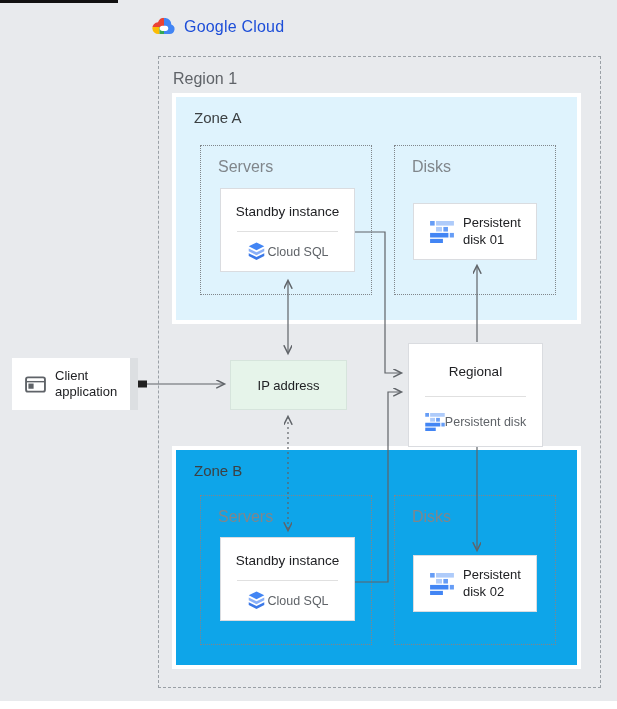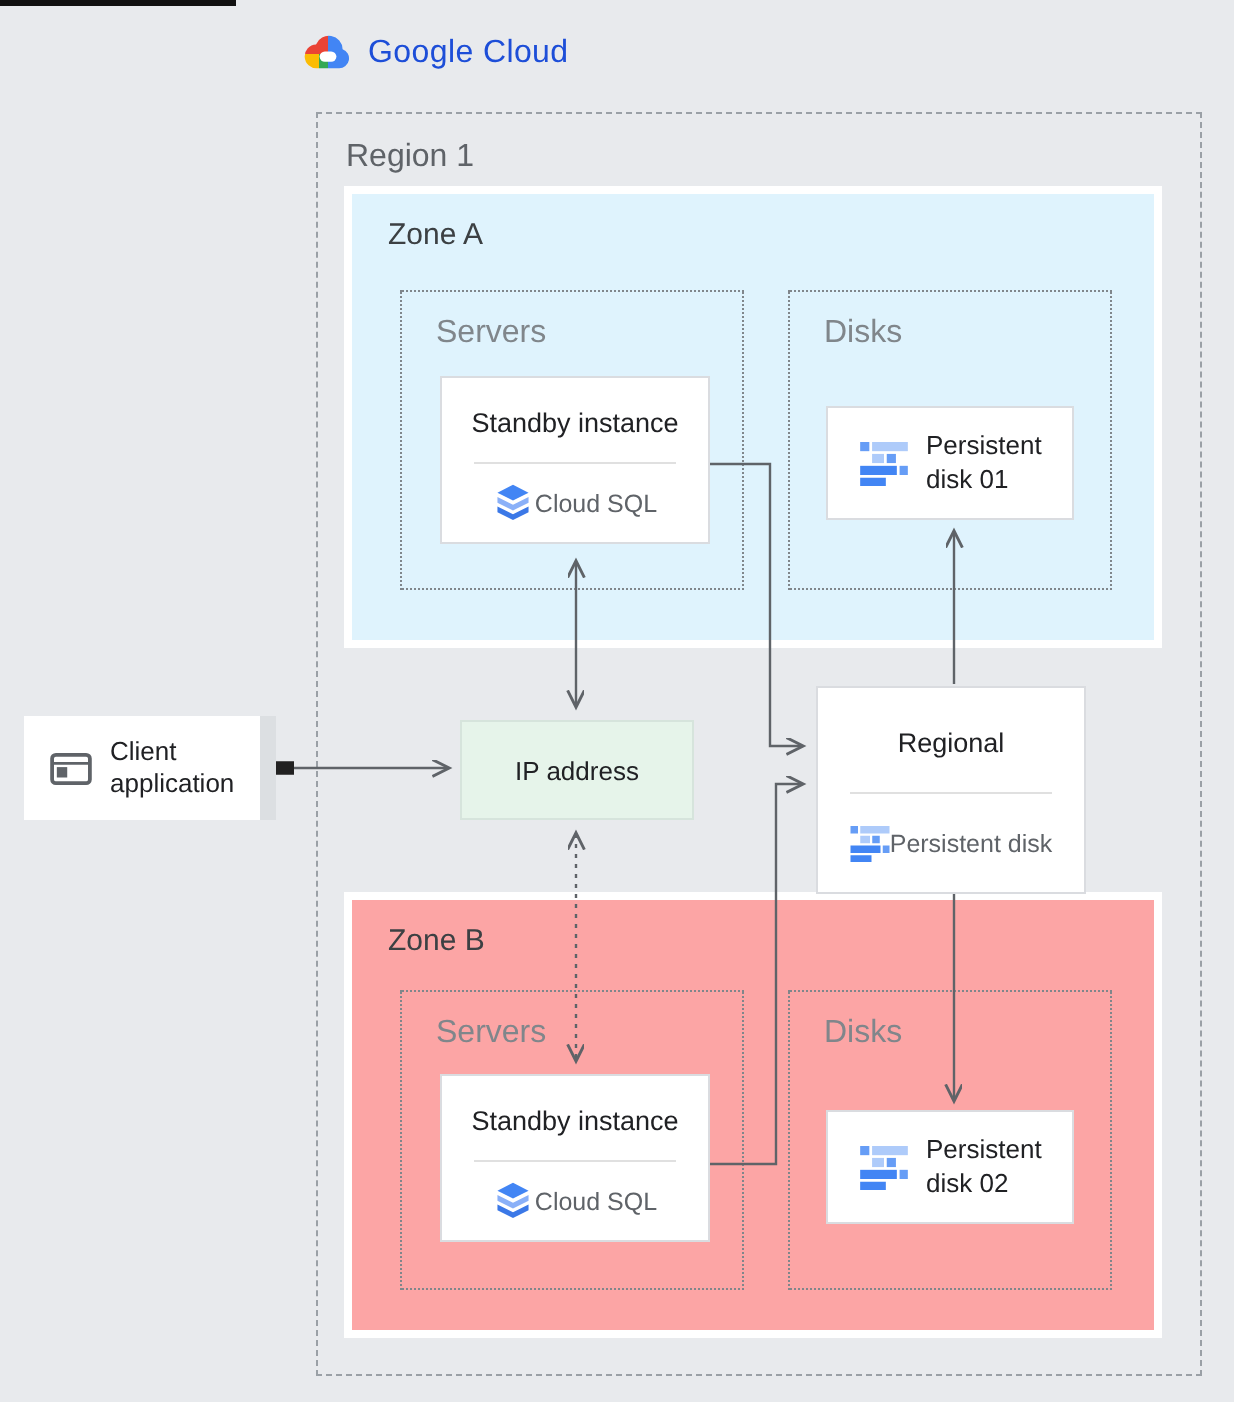--- a/index.html
+++ b/index.html
@@ -24,21 +24,21 @@
     left:158px; top:56px; width:443px; height:632px;
     border:1px dashed #9aa0a6;
   }
   .region-label { position:absolute; left:14px; top:13px; font-size:16px; color:#5f6368; }
 
   
   .zone {
     border:4px solid #fff; background-clip:padding-box;
   }
   .zone-a { left:172px; top:93px; width:409px; height:231px; background-color:#dff3fd; }
-  .zone-b { left:172px; top:446px; width:409px; height:223px; background-color:#fca5a5; }
+  .zone-b { left:172px; top:446px; width:409px; height:223px; background-color:#0ea5e9; }
   .zone-label { position:absolute; left:18px; top:12px; font-size:15px; color:#3c4043; }
 
   
   .group-box { border:1px dotted #80868b; }
   .group-label { position:absolute; left:17px; top:12px; font-size:16px; color:#80868b; }
   .servers-a { left:200px; top:145px; width:172px; height:150px; }
   .disks-a   { left:394px; top:145px; width:162px; height:150px; }
   .servers-b { left:200px; top:495px; width:172px; height:150px; }
   .disks-b   { left:394px; top:495px; width:162px; height:150px; }
 

